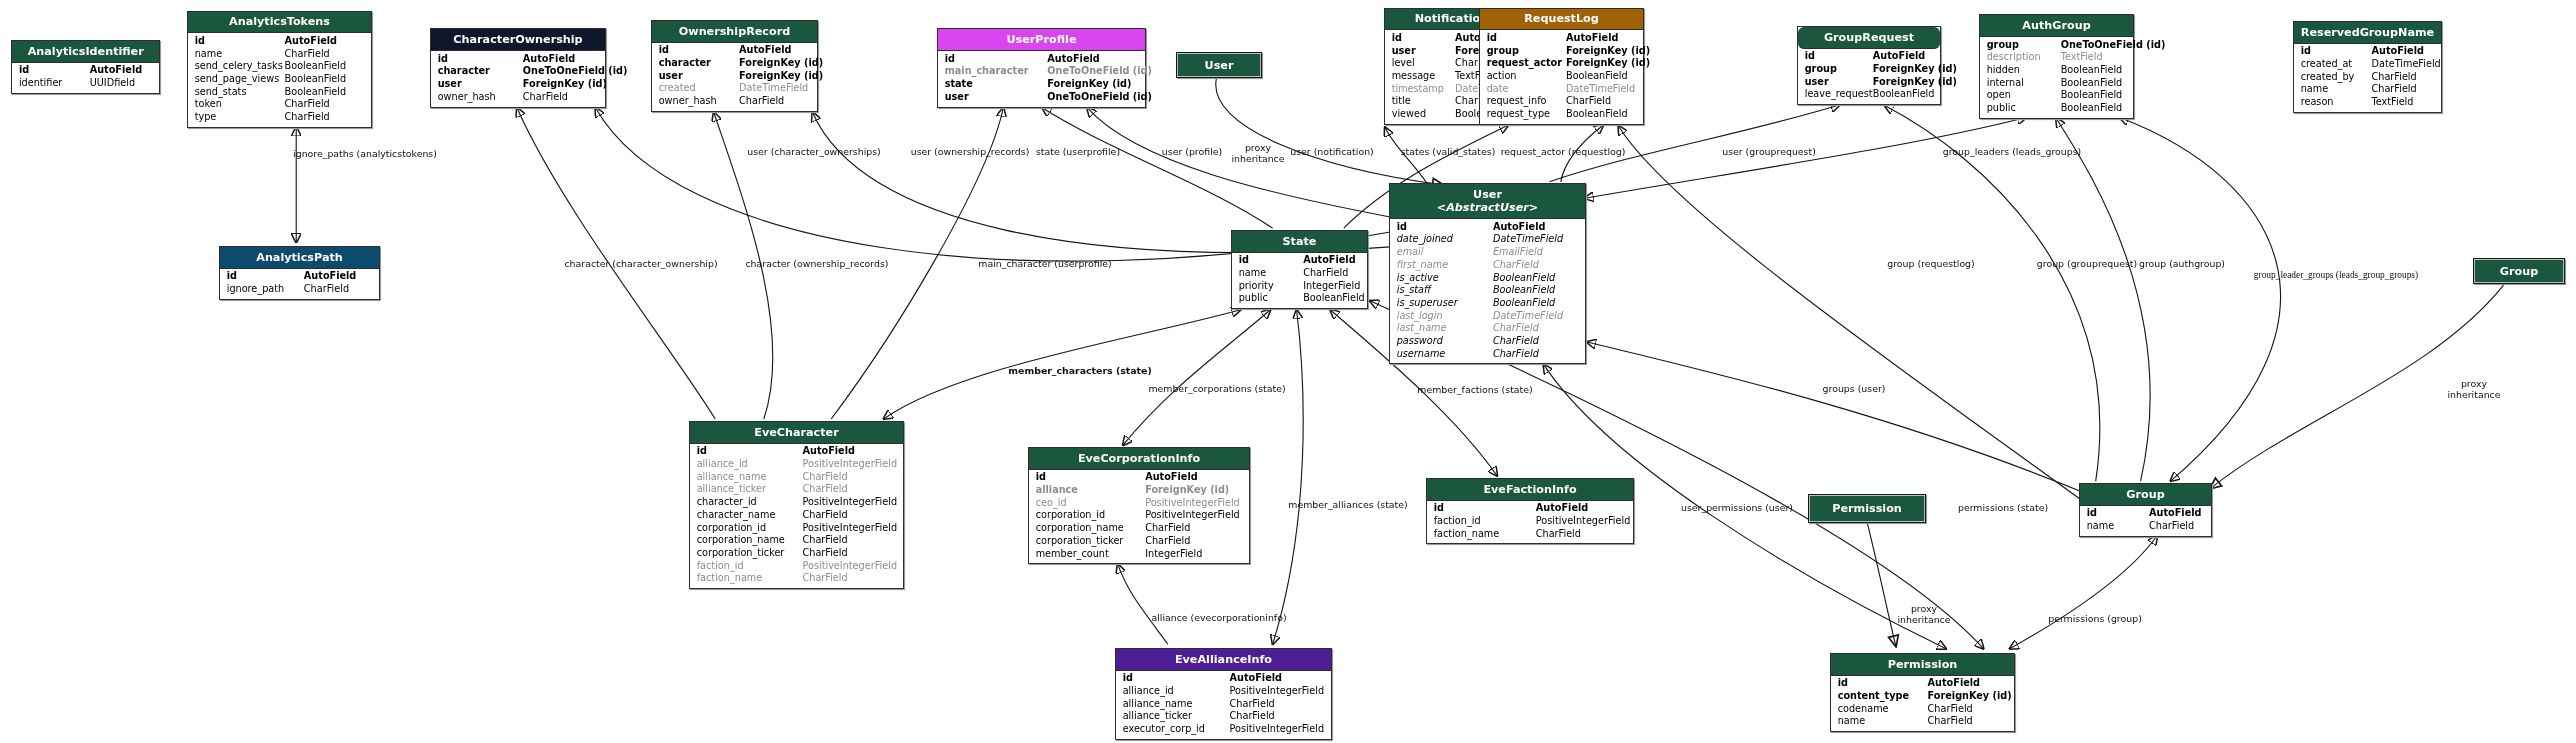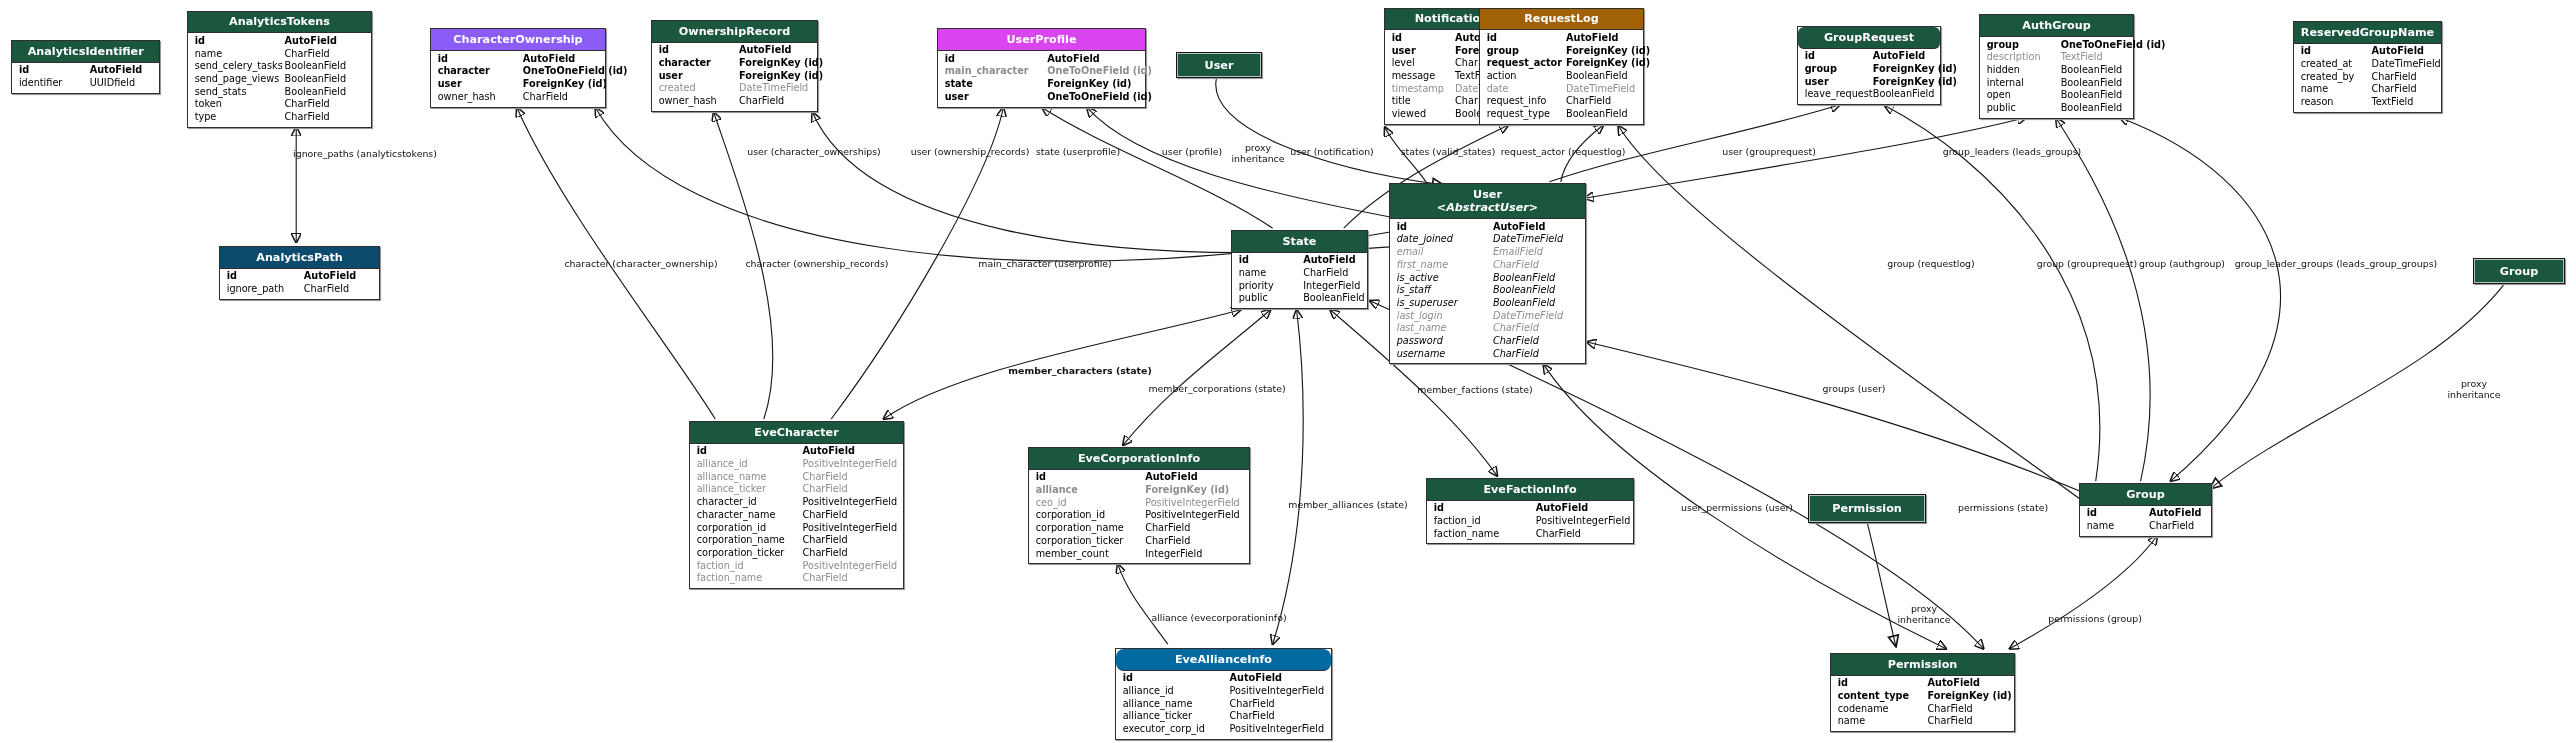--- a/index.html
+++ b/index.html
@@ -108,21 +108,21 @@
           <span class="n ">token</span>
           <span class="t ">CharField</span>
         </div>
         <div class="frow">
           <span class="n ">type</span>
           <span class="t ">CharField</span>
         </div>
       </div>
     </div>
     <div class="tbl" style="left: 430px; top: 28.4px; width: 174px;">
-      <div class="hd" style="background: #8b5cf6;">CharacterOwnership</div>
+      <div class="hd" style="background: #0f172a;">CharacterOwnership</div>
       <div class="bd">
         <div class="frow">
           <span class="n b">id</span>
           <span class="t b">AutoField</span>
         </div>
         <div class="frow">
           <span class="n b">character</span>
           <span class="t b">OneToOneField (id)</span>
         </div>
         <div class="frow">
@@ -511,21 +511,21 @@
           <span class="n b">id</span>
           <span class="t b">AutoField</span>
         </div>
         <div class="frow">
           <span class="n ">name</span>
           <span class="t ">CharField</span>
         </div>
       </div>
     </div>
     <div class="tbl" style="left: 1115px; top: 648px; width: 215px;">
-      <div class="hd" style="background: #0369a1; border-radius: 8px;">EveAllianceInfo</div>
+      <div class="hd" style="background: #4c1d95;">EveAllianceInfo</div>
       <div class="bd">
         <div class="frow">
           <span class="n b">id</span>
           <span class="t b">AutoField</span>
         </div>
         <div class="frow">
           <span class="n ">alliance_id</span>
           <span class="t ">PositiveIntegerField</span>
         </div>
         <div class="frow">
@@ -577,21 +577,21 @@
     <div class="lbl" style="left: 1448px; top: 152px;">states (valid_states)</div>
     <div class="lbl" style="left: 1563px; top: 152px;">request_actor (requestlog)</div>
     <div class="lbl" style="left: 1769px; top: 152px;">user (grouprequest)</div>
     <div class="lbl" style="left: 2012px; top: 152px;">group_leaders (leads_groups)</div>
     <div class="lbl" style="left: 641px; top: 264px;">character (character_ownership)</div>
     <div class="lbl" style="left: 817px; top: 264px;">character (ownership_records)</div>
     <div class="lbl" style="left: 1045px; top: 264px;">main_character (userprofile)</div>
     <div class="lbl" style="left: 1931px; top: 264px;">group (requestlog)</div>
     <div class="lbl" style="left: 2087px; top: 264px;">group (grouprequest)</div>
     <div class="lbl" style="left: 2182px; top: 264px;">group (authgroup)</div>
-    <div class="lbl" style="left: 2336px; top: 264px;">group_leader_groups (leads_group_groups)</div>
+    <div class="lbl" style="left: 2336px; top: 276px; font-family: Liberation Serif, serif;">group_leader_groups (leads_group_groups)</div>
     <div class="lbl" style="left: 1080px; top: 371px; font-weight: bold;">member_characters (state)</div>
     <div class="lbl" style="left: 1217px; top: 389px;">member_corporations (state)</div>
     <div class="lbl" style="left: 1475px; top: 390px;">member_factions (state)</div>
     <div class="lbl" style="left: 1854px; top: 389px;">groups (user)</div>
     <div class="lbl" style="left: 1348px; top: 505px;">member_alliances (state)</div>
     <div class="lbl" style="left: 1737px; top: 508px;">user_permissions (user)</div>
     <div class="lbl" style="left: 2003px; top: 508px;">permissions (state)</div>
     <div class="lbl" style="left: 2474px; top: 389px;">proxy
 inheritance</div>
     <div class="lbl" style="left: 1219px; top: 618px;">alliance (evecorporationinfo)</div>

